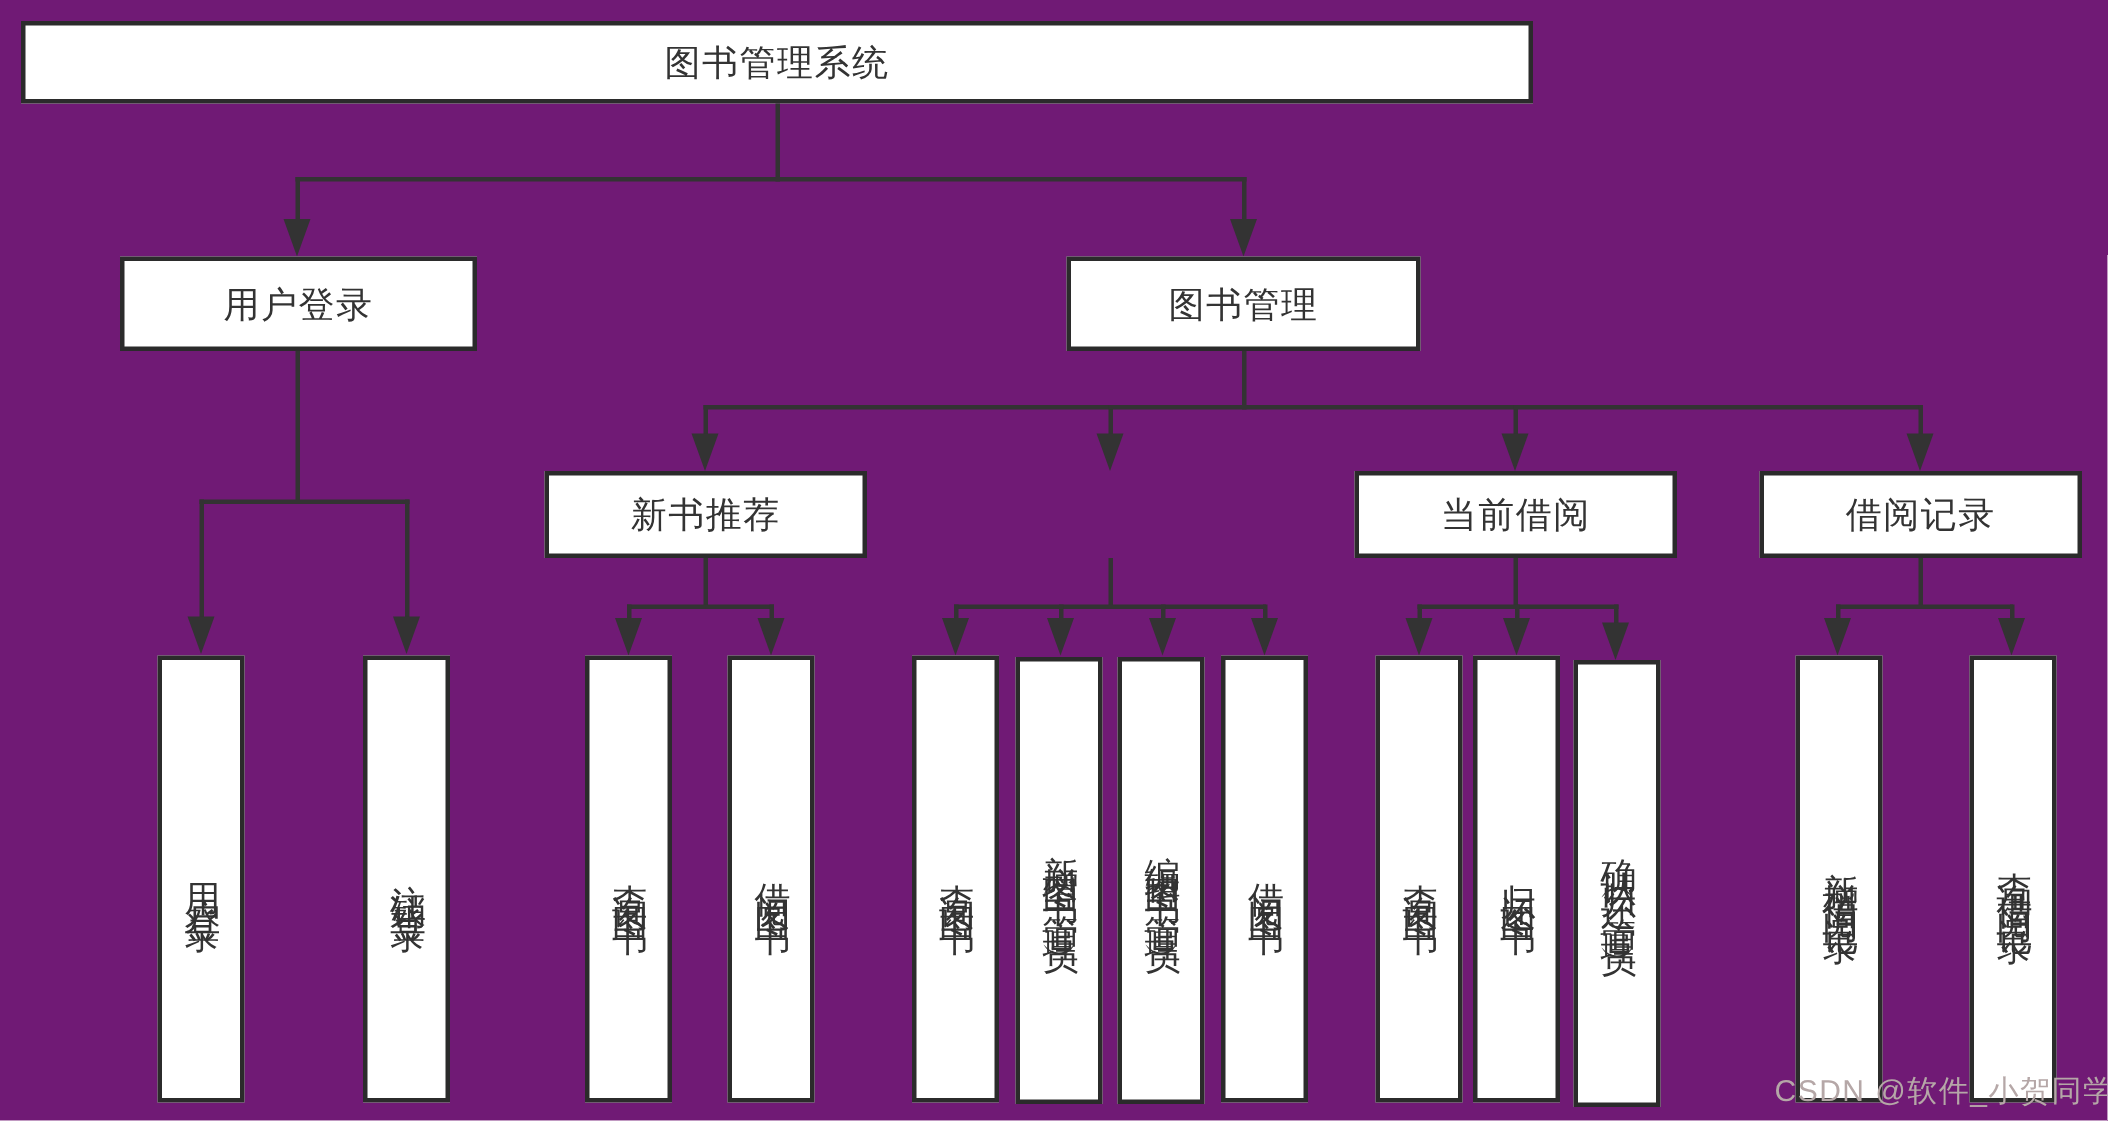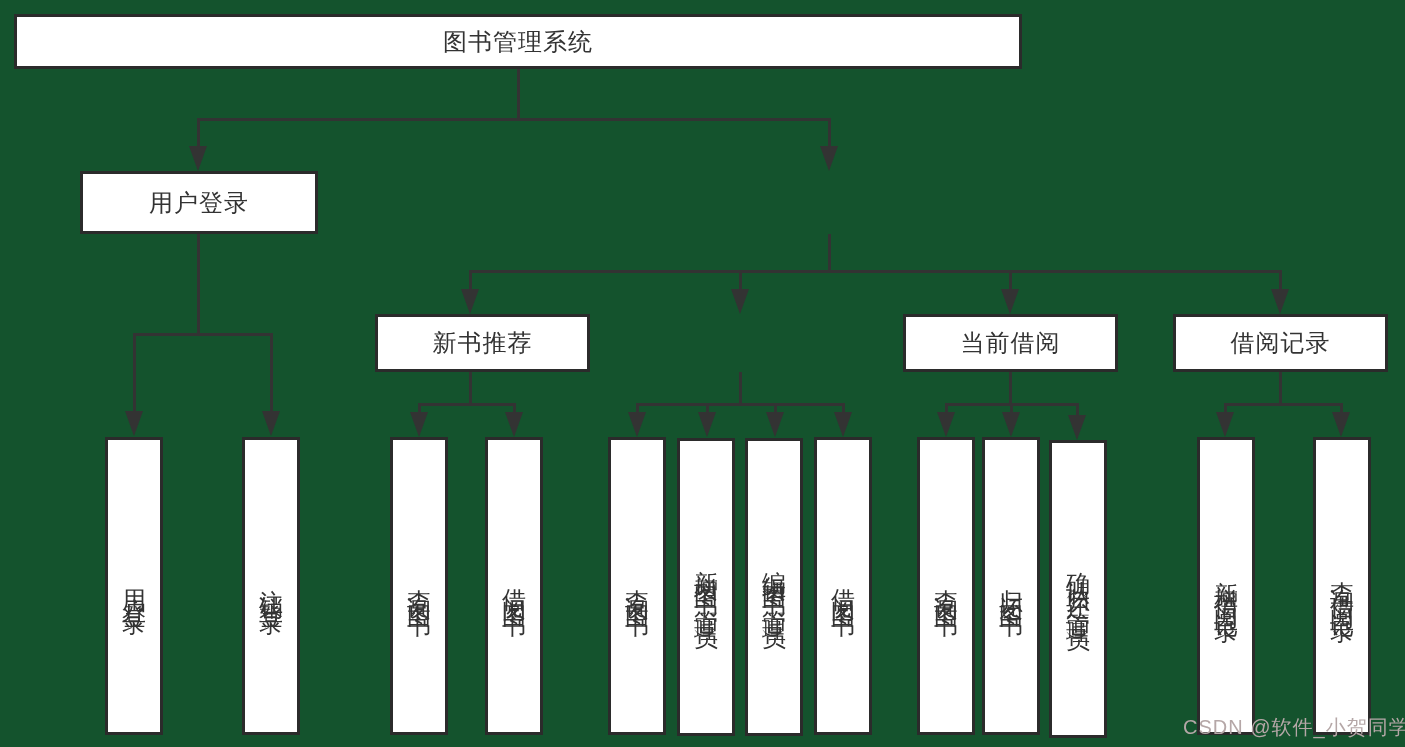--- a/index.html
+++ b/index.html
@@ -1,20 +1,20 @@
 <!DOCTYPE html>
 <html><head>
 <meta charset="utf-8">
 <style>
   html, body { margin: 0; padding: 0; background: #ffffff; }
   #stage {
     position: relative;
     width: 1405px;
     height: 747px;
-    background: #14532d;
+    background: #701a75;
     font-family: "Liberation Sans", "DejaVu Sans", sans-serif;
     overflow: hidden;
   }
   .box {
     position: absolute;
     box-sizing: border-box;
     border: 3px solid #2b2b2b;
     background: #ffffff;
     display: flex;
     align-items: center;
@@ -60,40 +60,43 @@
   <div class="vline" style="left:517px; top:69px; height:52px;"></div>
   <div class="hline" style="left:197px; top:118px; width:634px;"></div>
   <div class="vline" style="left:197px; top:118px; height:30px;"></div>
   <div class="arrowhead" style="left:189px; top:146px;"></div>
   <div class="vline" style="left:828px; top:118px; height:30px;"></div>
   <div class="arrowhead" style="left:820px; top:146px;"></div>
 
   <div class="box hbox" style="left:80px; top:171px; width:238px; height:63px;">
     <span>用户登录</span>
   </div>
+  <div class="box hbox" style="left:711px; top:171px; width:236px; height:63px;">
+    <span>图书管理</span>
+  </div>
 
   <div class="vline" style="left:197px; top:234px; height:102px;"></div>
   <div class="hline" style="left:133px; top:333px; width:140px;"></div>
   <div class="vline" style="left:133px; top:333px; height:80px;"></div>
   <div class="arrowhead" style="left:125px; top:411px;"></div>
   <div class="vline" style="left:270px; top:333px; height:80px;"></div>
   <div class="arrowhead" style="left:262px; top:411px;"></div>
 
   <div class="vline" style="left:828px; top:234px; height:39px;"></div>
   <div class="hline" style="left:469px; top:270px; width:813px;"></div>
   <div class="vline" style="left:469px; top:270px; height:22px;"></div>
   <div class="arrowhead" style="left:461px; top:289px;"></div>
   <div class="vline" style="left:739px; top:270px; height:22px;"></div>
   <div class="arrowhead" style="left:731px; top:289px;"></div>
   <div class="vline" style="left:1009px; top:270px; height:22px;"></div>
   <div class="arrowhead" style="left:1001px; top:289px;"></div>
   <div class="vline" style="left:1279px; top:270px; height:22px;"></div>
   <div class="arrowhead" style="left:1271px; top:289px;"></div>
 
-  <div class="box hbox" style="left:363px; top:314px; width:215px; height:58px;margin-left:12px;">
+  <div class="box hbox" style="left:363px; top:314px; width:215px; height:58px;">
     <span>新书推荐</span>
   </div>
   <div class="box hbox" style="left:903px; top:314px; width:215px; height:58px;">
     <span>当前借阅</span>
   </div>
   <div class="box hbox" style="left:1173px; top:314px; width:215px; height:58px;">
     <span>借阅记录</span>
   </div>
 
   <div class="vline" style="left:469px; top:372px; height:34px;"></div>

